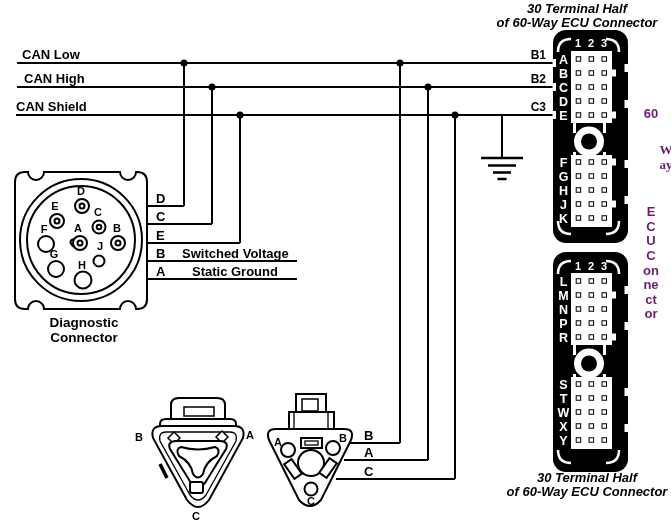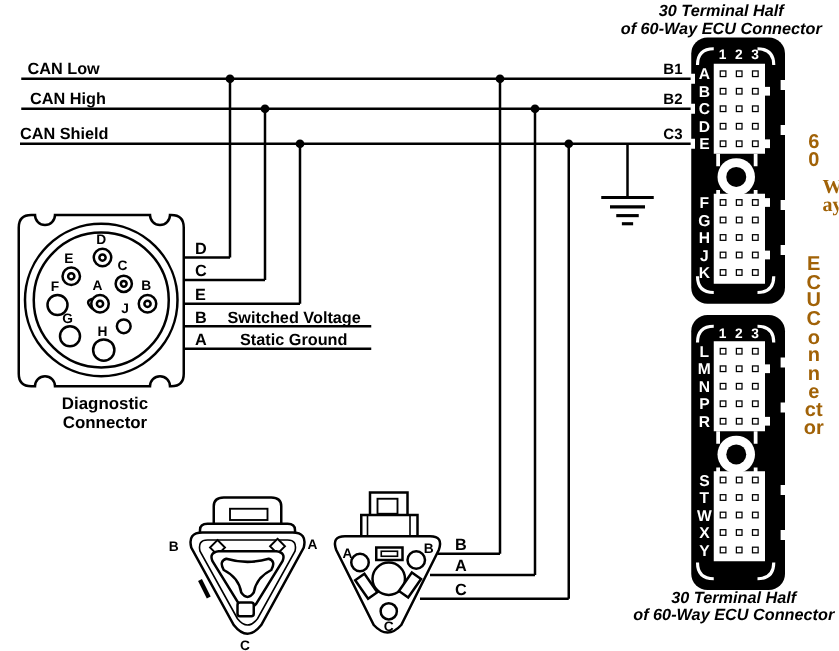--- a/index.html
+++ b/index.html
@@ -23,21 +23,21 @@
   .triwire { font-size:13px; }
   .pinsq { fill:#ffffff; stroke:#000; stroke-width:1; }
   .ln { stroke:#000; stroke-width:2; fill:none; }
   .ln25 { stroke:#000; stroke-width:2.5; fill:none; }
   .shape { stroke:#000; stroke-width:2; fill:#ffffff; }
   .thin { stroke:#000; stroke-width:1.3; fill:none; }
   .wbr { stroke:#ffffff; stroke-width:2.5; fill:none; }
   .wtick { fill:#ffffff; }
   .vstack {
     position:absolute; width:16px; word-break:break-all; text-align:center;
-    font-weight:bold; font-size:16px; line-height:14.5px; color:#a16207;
+    font-weight:bold; font-size:13px; line-height:14.5px; color:#701a75;
   }
 </style>
 </head>
 <body>
 
 <div id="stage">
 
 <svg width="671" height="521" viewBox="0 0 671 521" xmlns="http://www.w3.org/2000/svg">
 
   <defs>

